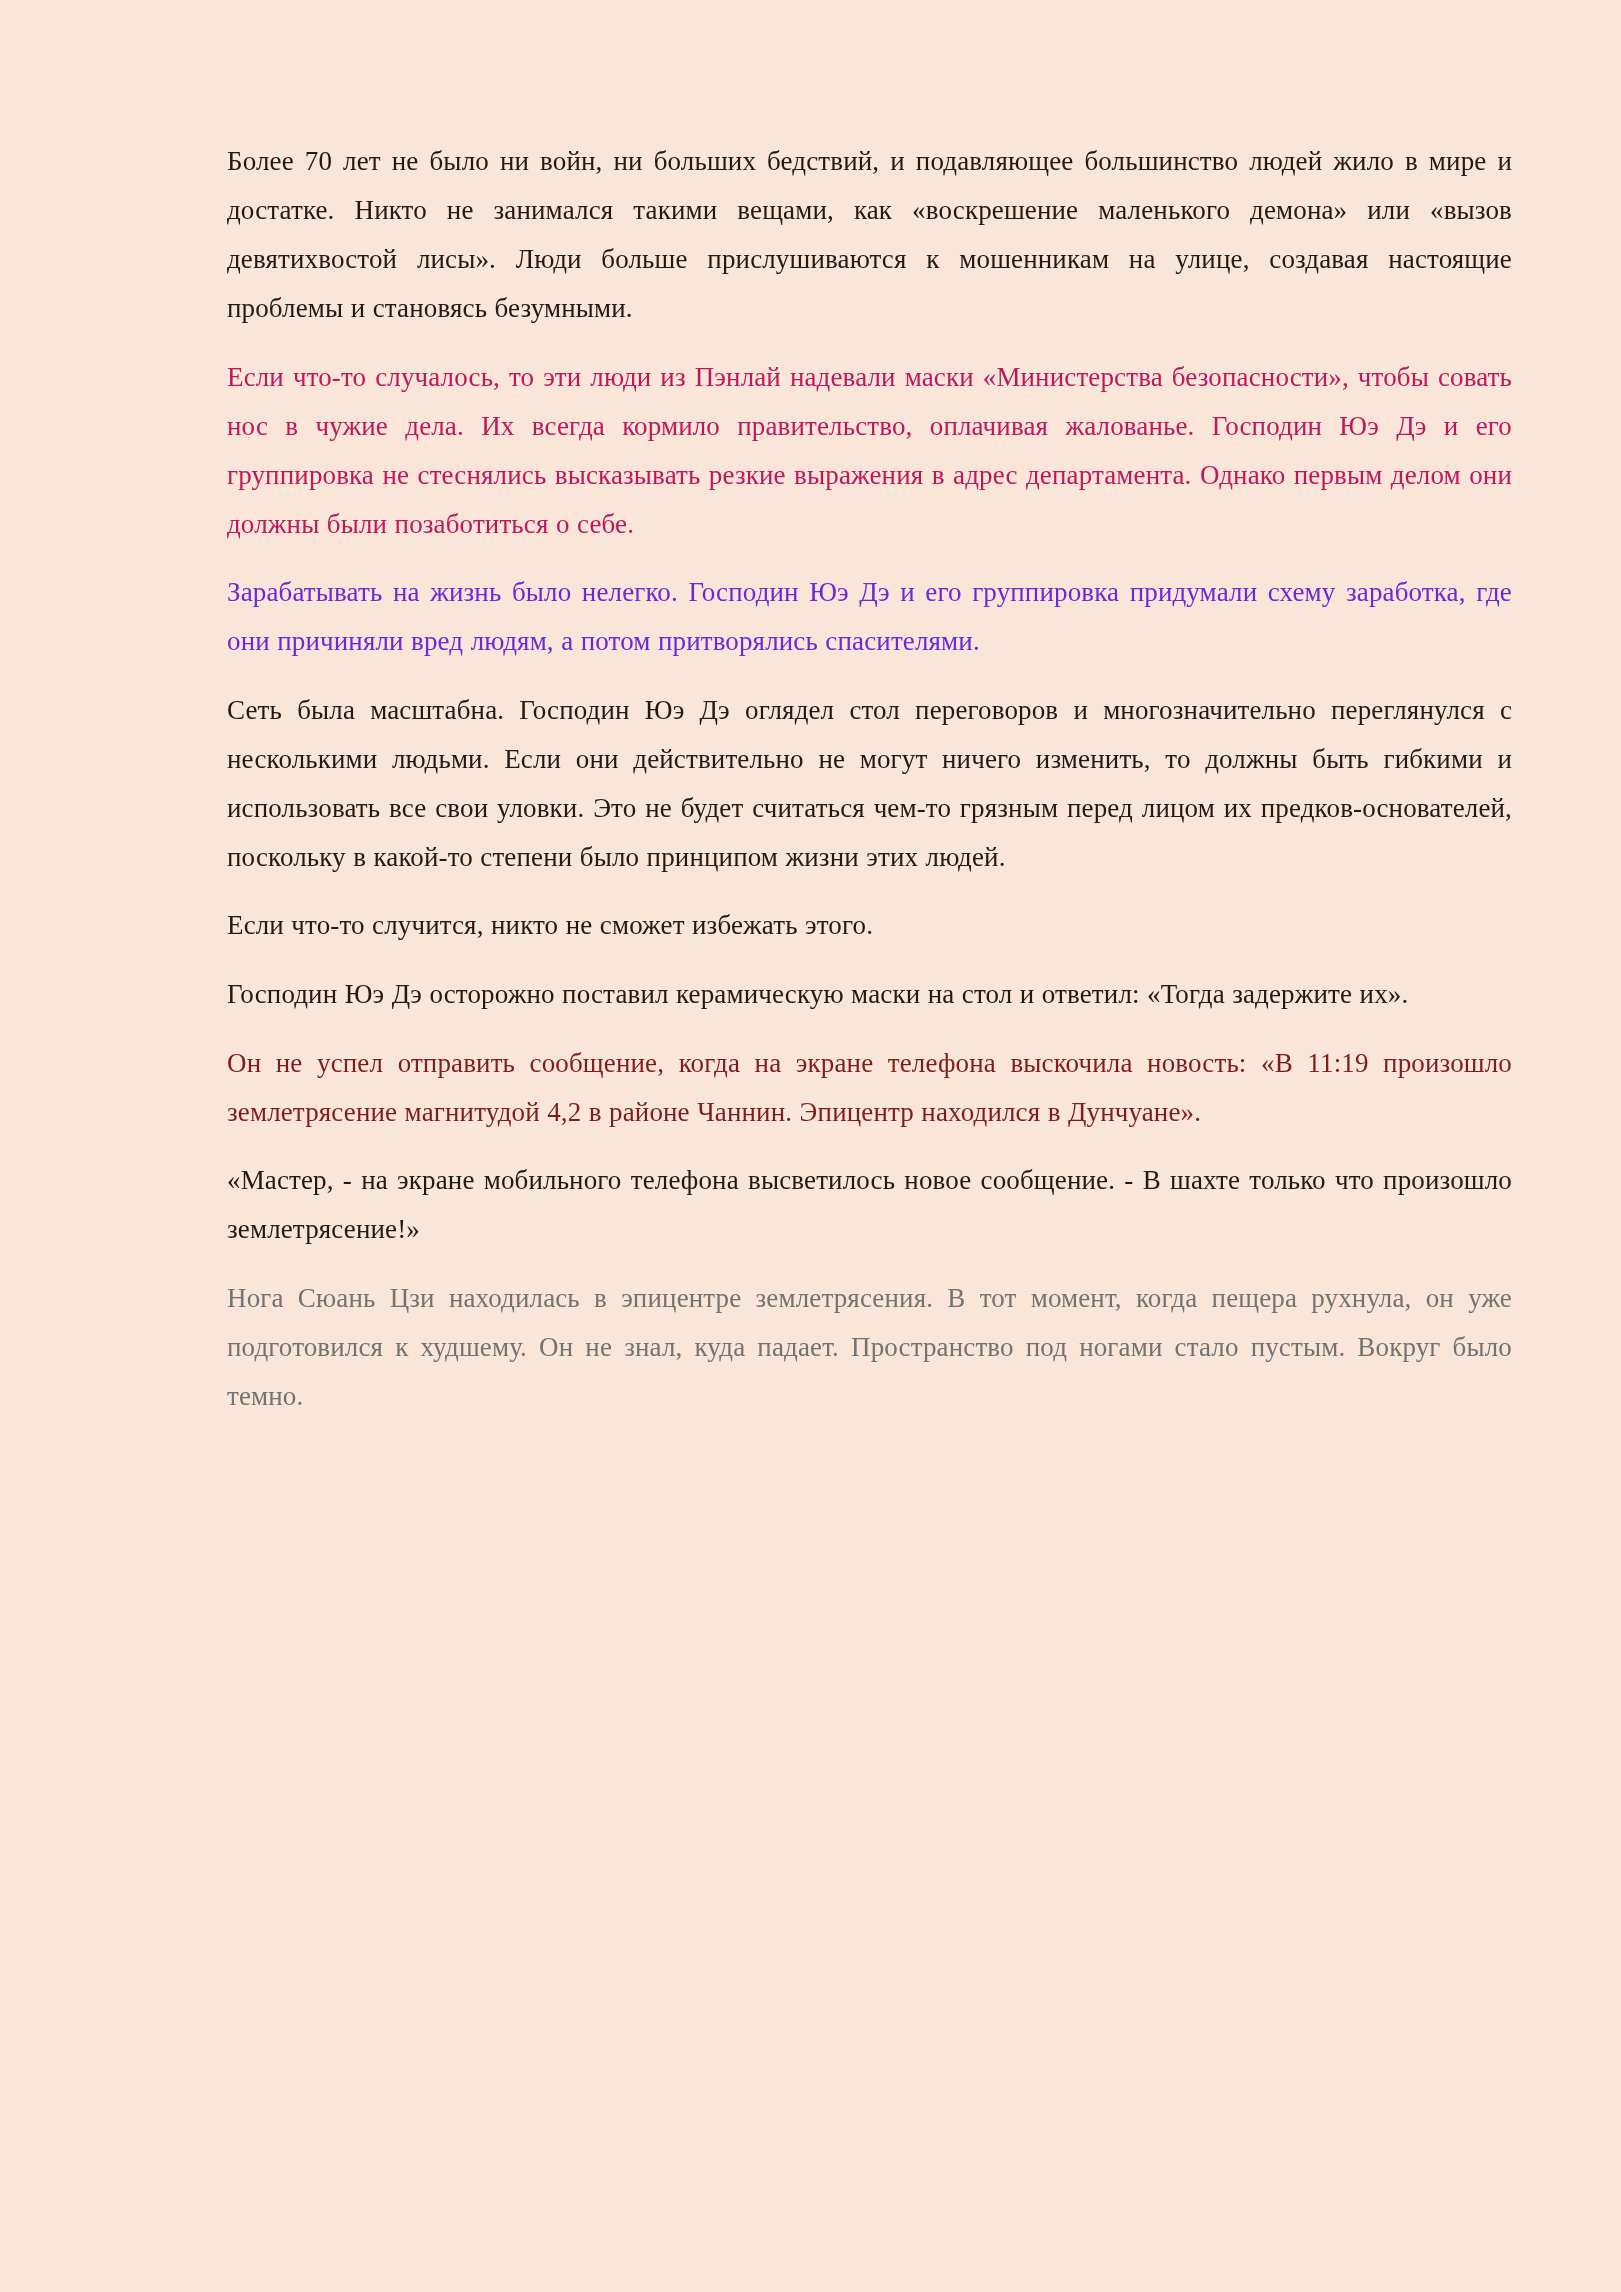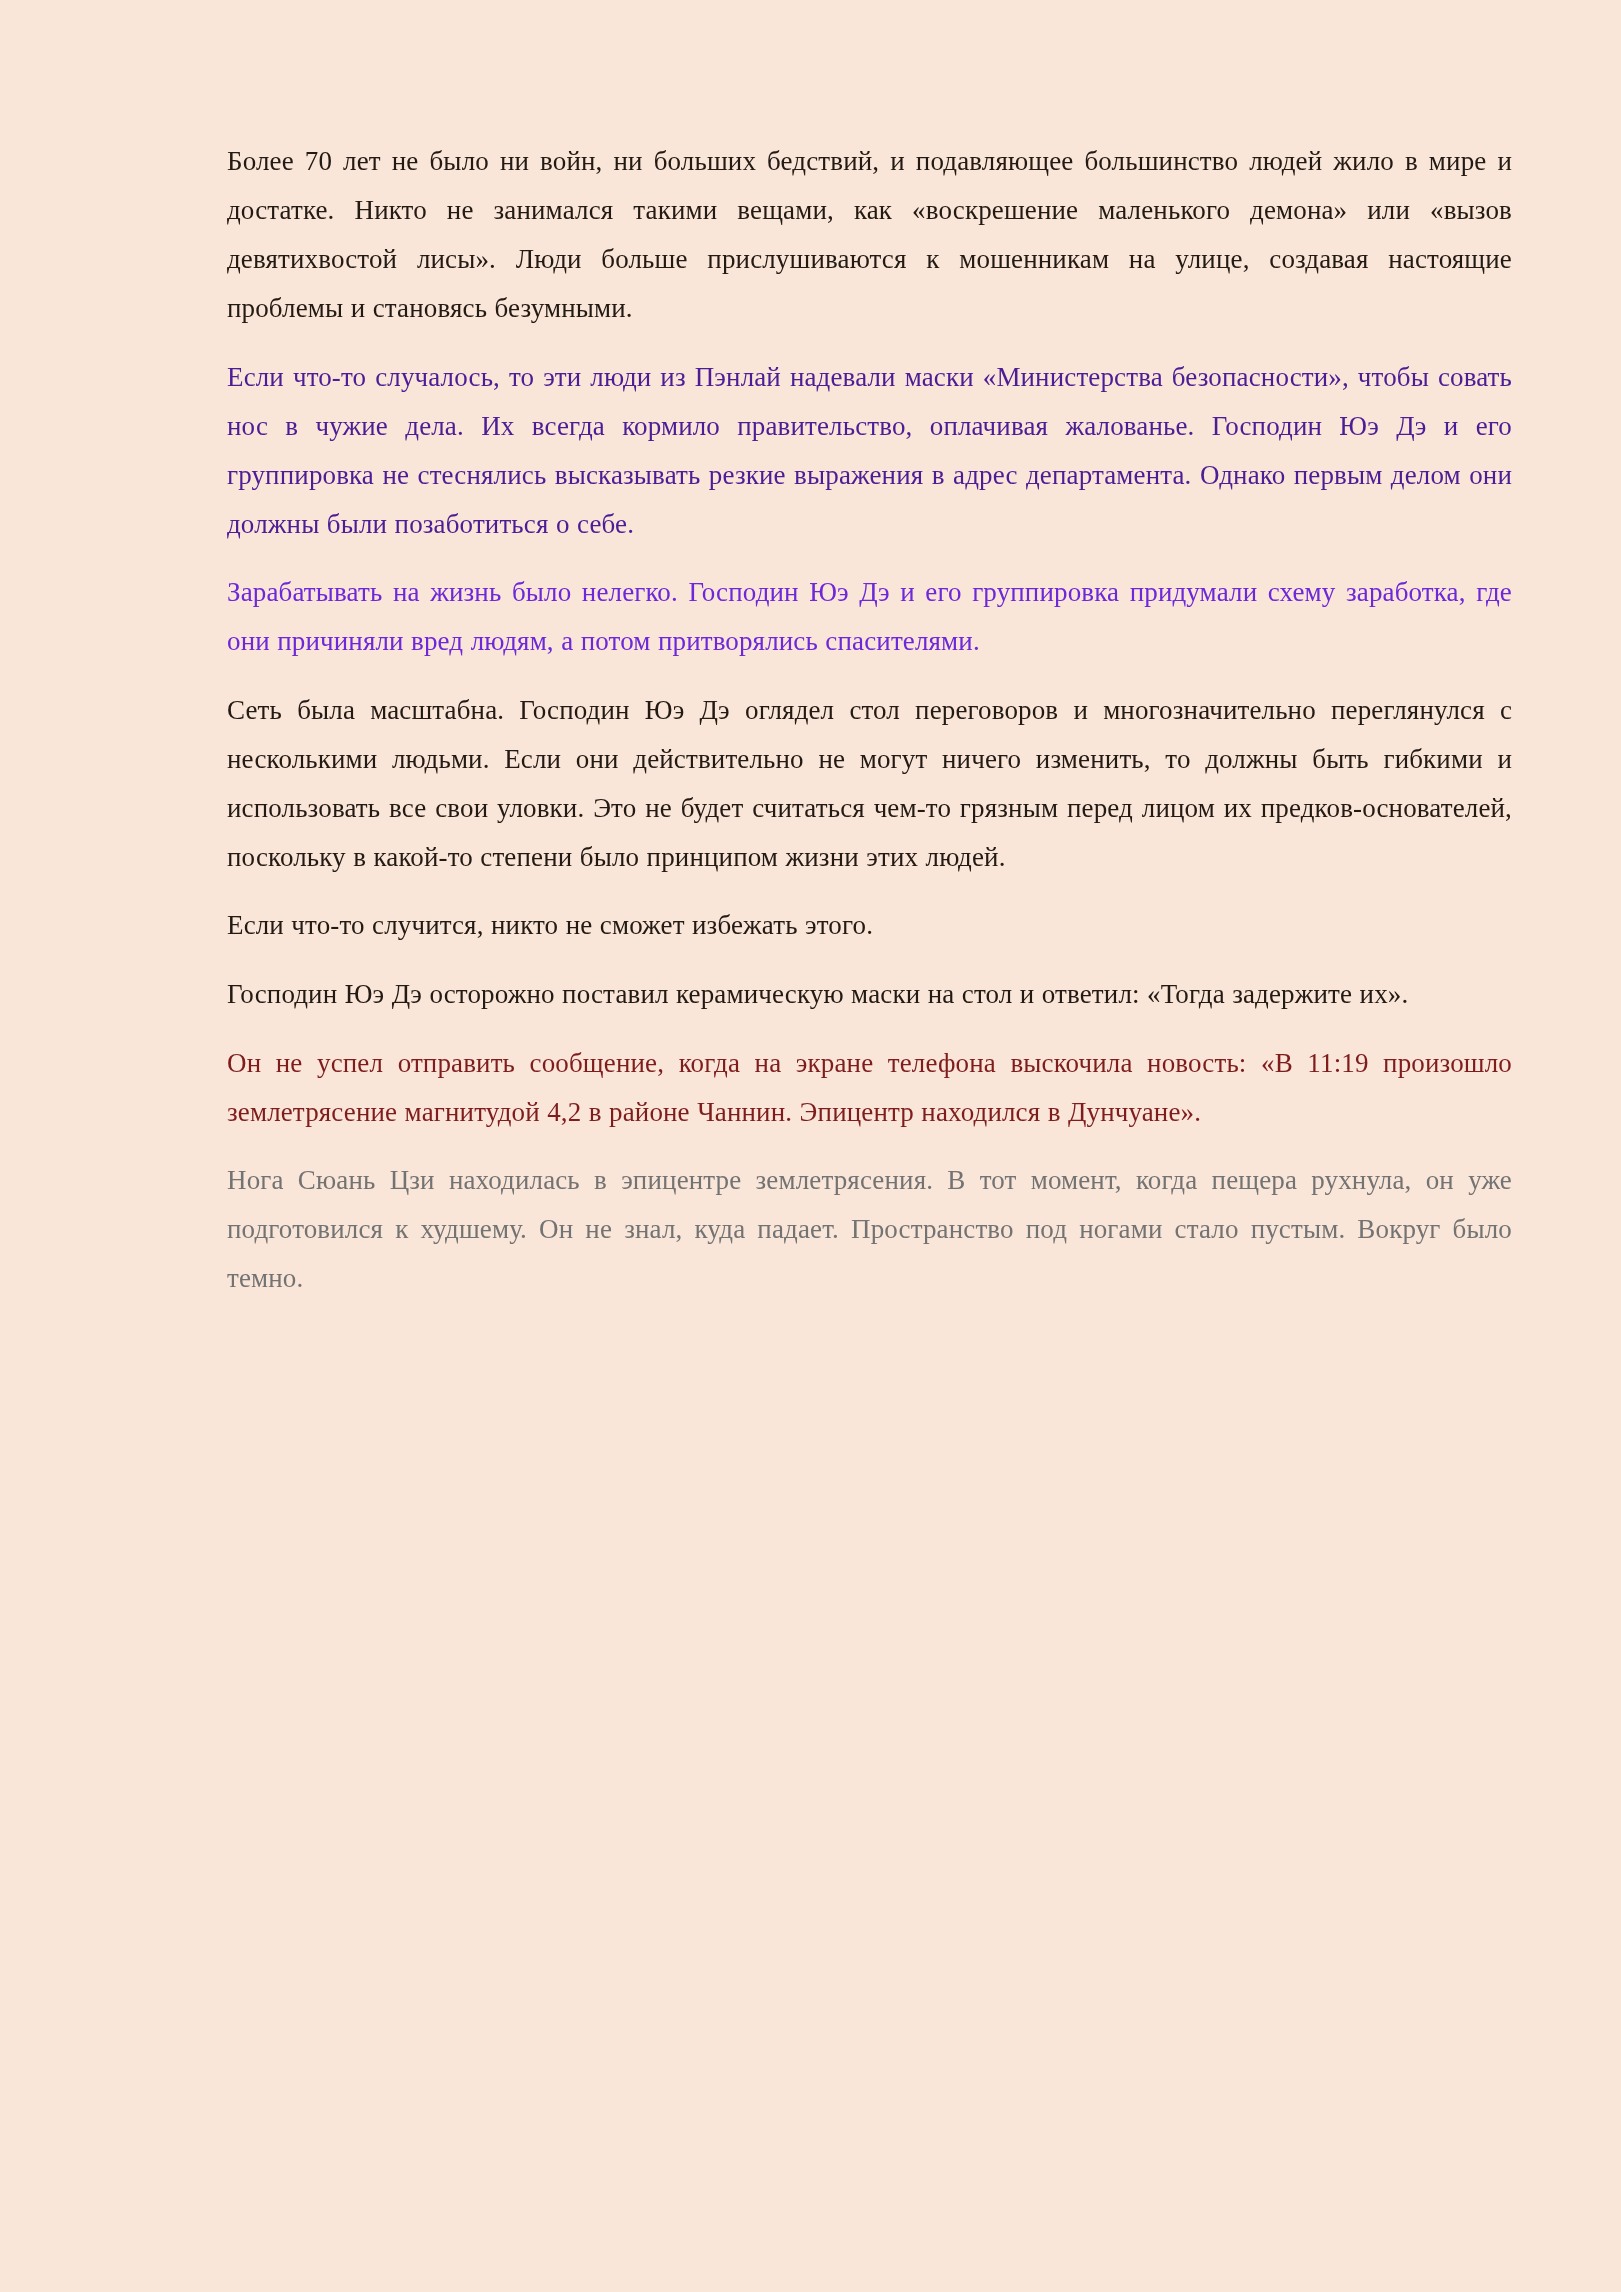--- a/index.html
+++ b/index.html
@@ -48,23 +48,24 @@
     text-align: justify;
   }
 </style>
 </head>
 <body style="background: rgb(250, 230, 217);">
 
 <div class="page" style="background: rgb(250, 230, 217);">
   <div class="content">
 
     <p class="para" style="color: rgb(35, 26, 20);">Более 70 лет не было ни войн, ни больших бедствий, и подавляющее большинство людей жило в мире и достатке. Никто не занимался такими вещами, как «воскрешение маленького демона» или «вызов девятихвостой лисы». Люди больше прислушиваются к мошенникам на улице, создавая настоящие проблемы и становясь безумными.</p>
-    <p class="para" style="color: #4c1d95;">Если что-то случалось, то эти люди из Пэнлай надевали маски «Министерства безопасности», чтобы совать нос в чужие дела. Их всегда кормило правительство, оплачивая жалованье. Господин Юэ Дэ и его группировка не стеснялись высказывать резкие выражения в адрес департамента. Однако первым делом они должны были позаботиться о себе.</p>
+    <p class="para" style="color: #be185d;">Если что-то случалось, то эти люди из Пэнлай надевали маски «Министерства безопасности», чтобы совать нос в чужие дела. Их всегда кормило правительство, оплачивая жалованье. Господин Юэ Дэ и его группировка не стеснялись высказывать резкие выражения в адрес департамента. Однако первым делом они должны были позаботиться о себе.</p>
     <p class="para" style="color: #6d28d9;">Зарабатывать на жизнь было нелегко. Господин Юэ Дэ и его группировка придумали схему заработка, где они причиняли вред людям, а потом притворялись спасителями.</p>
     <p class="para" style="color: rgb(35, 26, 20);">Сеть была масштабна. Господин Юэ Дэ оглядел стол переговоров и многозначительно переглянулся с несколькими людьми. Если они действительно не могут ничего изменить, то должны быть гибкими и использовать все свои уловки. Это не будет считаться чем-то грязным перед лицом их предков-основателей, поскольку в какой-то степени было принципом жизни этих людей.</p>
     <p class="para short" style="color: rgb(35, 26, 20);">Если что-то случится, никто не сможет избежать этого.</p>
     <p class="para" style="color: rgb(35, 26, 20);">Господин Юэ Дэ осторожно поставил керамическую маски на стол и ответил: «Тогда задержите их».</p>
     <p class="para" style="color: #7f1d1d;">Он не успел отправить сообщение, когда на экране телефона выскочила новость: «В 11:19 произошло землетрясение магнитудой 4,2 в районе Чаннин. Эпицентр находился в Дунчуане».</p>
+    <p class="para" style="color: rgb(35, 26, 20);">«Мастер, - на экране мобильного телефона высветилось новое сообщение. - В шахте только что произошло землетрясение!»</p>
     <p class="para" style="color: #737373;">Нога Сюань Цзи находилась в эпицентре землетрясения. В тот момент, когда пещера рухнула, он уже подготовился к худшему. Он не знал, куда падает. Пространство под ногами стало пустым. Вокруг было темно.</p>
 
   </div>
 </div>
 
 
 </body></html>

